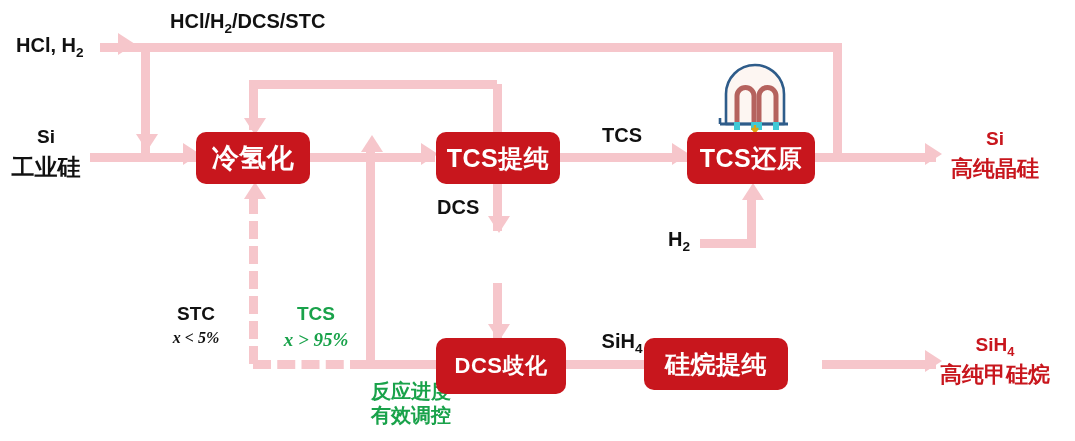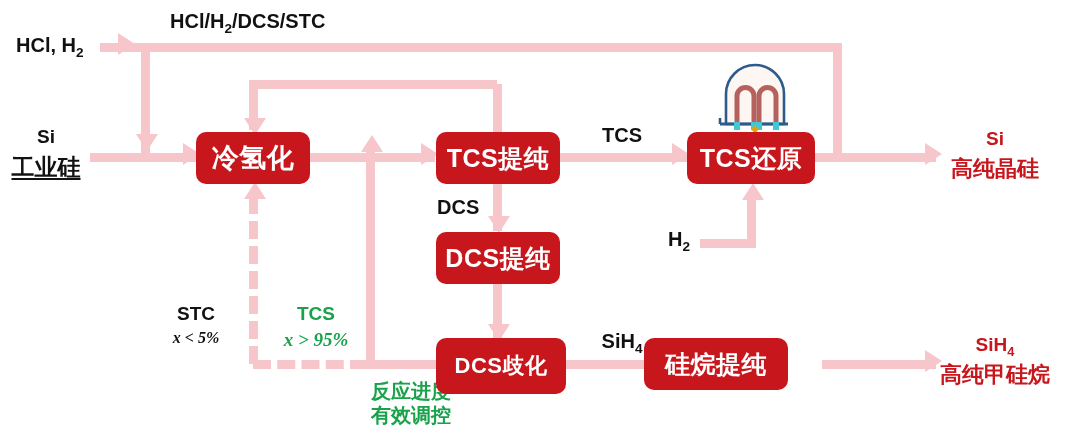--- a/index.html
+++ b/index.html
@@ -37,21 +37,21 @@
   .ah.right{border-top:11px solid transparent;border-bottom:11px solid transparent;border-left:17px solid #F6C6CB;}
   .ah.down{border-left:11px solid transparent;border-right:11px solid transparent;border-top:17px solid #F6C6CB;}
   .ah.up{border-left:11px solid transparent;border-right:11px solid transparent;border-bottom:17px solid #F6C6CB;}
 
   
   .lbl{position:absolute;white-space:nowrap;z-index:5;}
   .lbl.blk{color:#111111;font-weight:700;}
   .lbl.grn{color:#19A24A;font-weight:700;}
   .lbl.red{color:#C8161D;font-weight:700;}
   .lbl.ital{font-family:"Liberation Serif","DejaVu Serif",serif;font-style:italic;font-weight:700;}
-  .ul{text-decoration:underline;text-underline-offset:3px;}
+  .ul{text-underline-offset:3px;}
   .ctr{text-align:right;transform:translateX(-50%);}
   sub{font-size:0.68em;}
 
   
   #reactor-icon{position:absolute;z-index:7;}
 </style>
 </head>
 <body>
 
 <div id="stage">
@@ -111,23 +111,20 @@
   </div>
 
   <div class="pbox" style="left:436px;top:132px;width:124px;height:52px;font-size:25px;align-items:center;">
     <span>TCS提纯</span>
   </div>
 
   <div class="pbox" style="left:687px;top:132px;width:128px;height:52px;font-size:25px;">
     <span>TCS还原</span>
   </div>
 
-  <div class="pbox" style="left:436px;top:232px;width:124px;height:52px;font-size:25px;">
-    <span>DCS提纯</span>
-  </div>
 
   <div class="pbox" style="left:436px;top:338px;width:130px;height:56px;font-size:22px;">
     <span>DCS歧化</span>
   </div>
 
   <div class="pbox" style="left:644px;top:338px;width:144px;height:52px;font-size:25px;">
     <span>硅烷提纯</span>
   </div>
 
   <svg id="reactor-icon" style="left:712px;top:58px;" width="86" height="74" viewBox="0 0 86 74">

